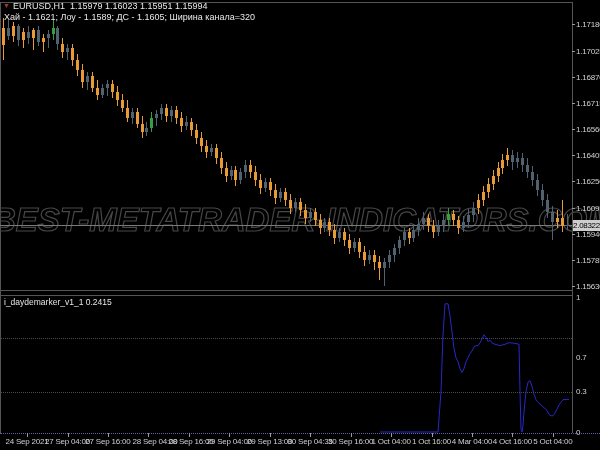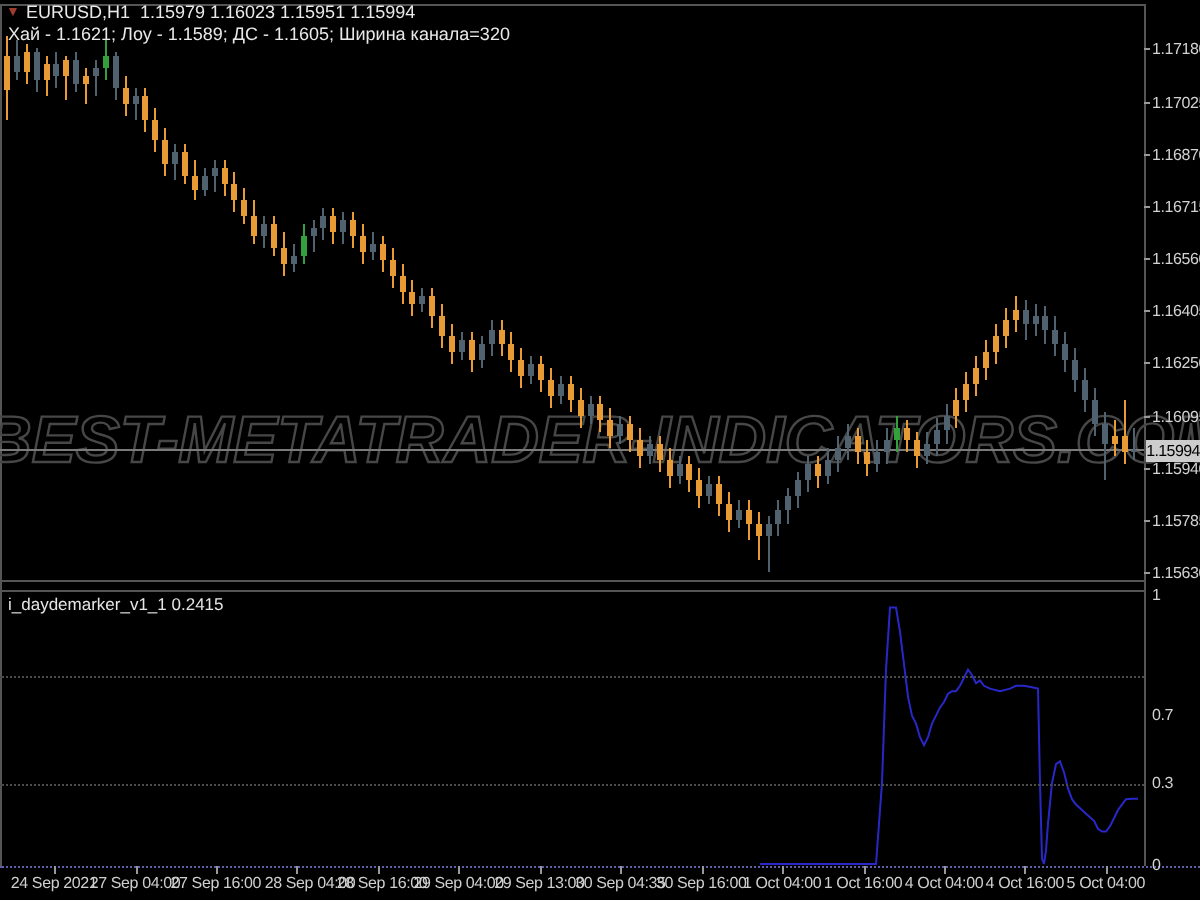--- a/index.html
+++ b/index.html
@@ -303,21 +303,21 @@
       <div class="axis-label" style="top:177px">1.16250</div>
       <div class="axis-tick" style="top:208px"></div>
       <div class="axis-label" style="top:204px">1.16095</div>
       <div class="axis-tick" style="top:234px"></div>
       <div class="axis-label" style="top:230px">1.15940</div>
       <div class="axis-tick" style="top:260px"></div>
       <div class="axis-label" style="top:256px">1.15785</div>
       <div class="axis-tick" style="top:286px"></div>
       <div class="axis-label" style="top:282px">1.15630</div>
     </div>
-  <div class="pricebox" id="priceBox" style="top: 220px;">1.15994</div>
+  <div class="pricebox" id="priceBox" style="top: 220px;">2.08322</div>
 
   <div id="indAxis">
       <div class="dotline" style="left:0;top:338px;width:572px;"></div>
       <div class="dotline" style="left:0;top:392px;width:572px;"></div>
       <div class="axis-label" style="top:293px">1</div>
       <div class="axis-label" style="top:353px">0.7</div>
       <div class="axis-label" style="top:387px">0.3</div>
       <div class="axis-label" style="top:428px">0</div>
     </div>
 
@@ -338,19 +338,19 @@
       <div class="tlabel" style="left:269.7px">29 Sep 13:00</div>
       <div class="ttick" style="left:310.2px"></div>
       <div class="tlabel" style="left:310.2px">30 Sep 04:35</div>
       <div class="ttick" style="left:350.6px"></div>
       <div class="tlabel" style="left:350.6px">30 Sep 16:00</div>
       <div class="ttick" style="left:391.1px"></div>
       <div class="tlabel" style="left:391.1px">1 Oct 04:00</div>
       <div class="ttick" style="left:431.5px"></div>
       <div class="tlabel" style="left:431.5px">1 Oct 16:00</div>
       <div class="ttick" style="left:472.0px"></div>
-      <div class="tlabel" style="left:472.0px">4 Oct 04:00</div>
+      <div class="tlabel" style="left:472.0px">4 Mar 04:00</div>
       <div class="ttick" style="left:512.4px"></div>
       <div class="tlabel" style="left:512.4px">4 Oct 16:00</div>
       <div class="ttick" style="left:552.9px"></div>
       <div class="tlabel" style="left:552.9px">5 Oct 04:00</div>
     </div>
 </div>
 
 </body></html>

